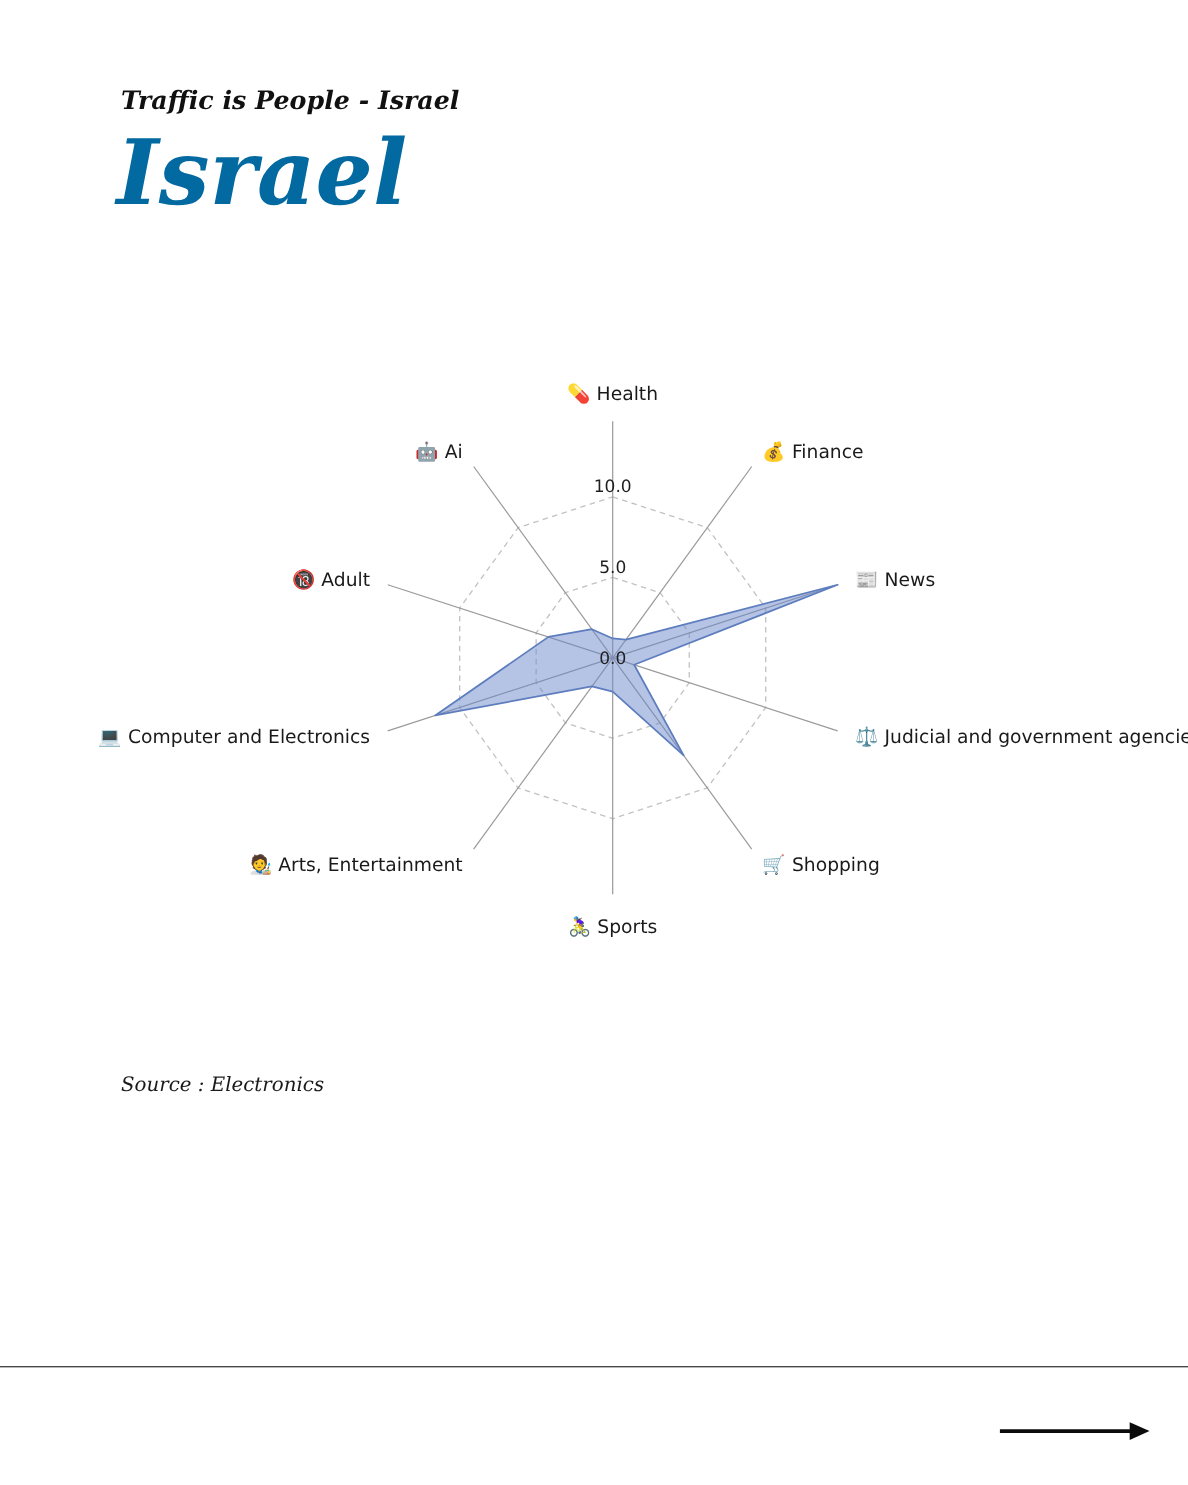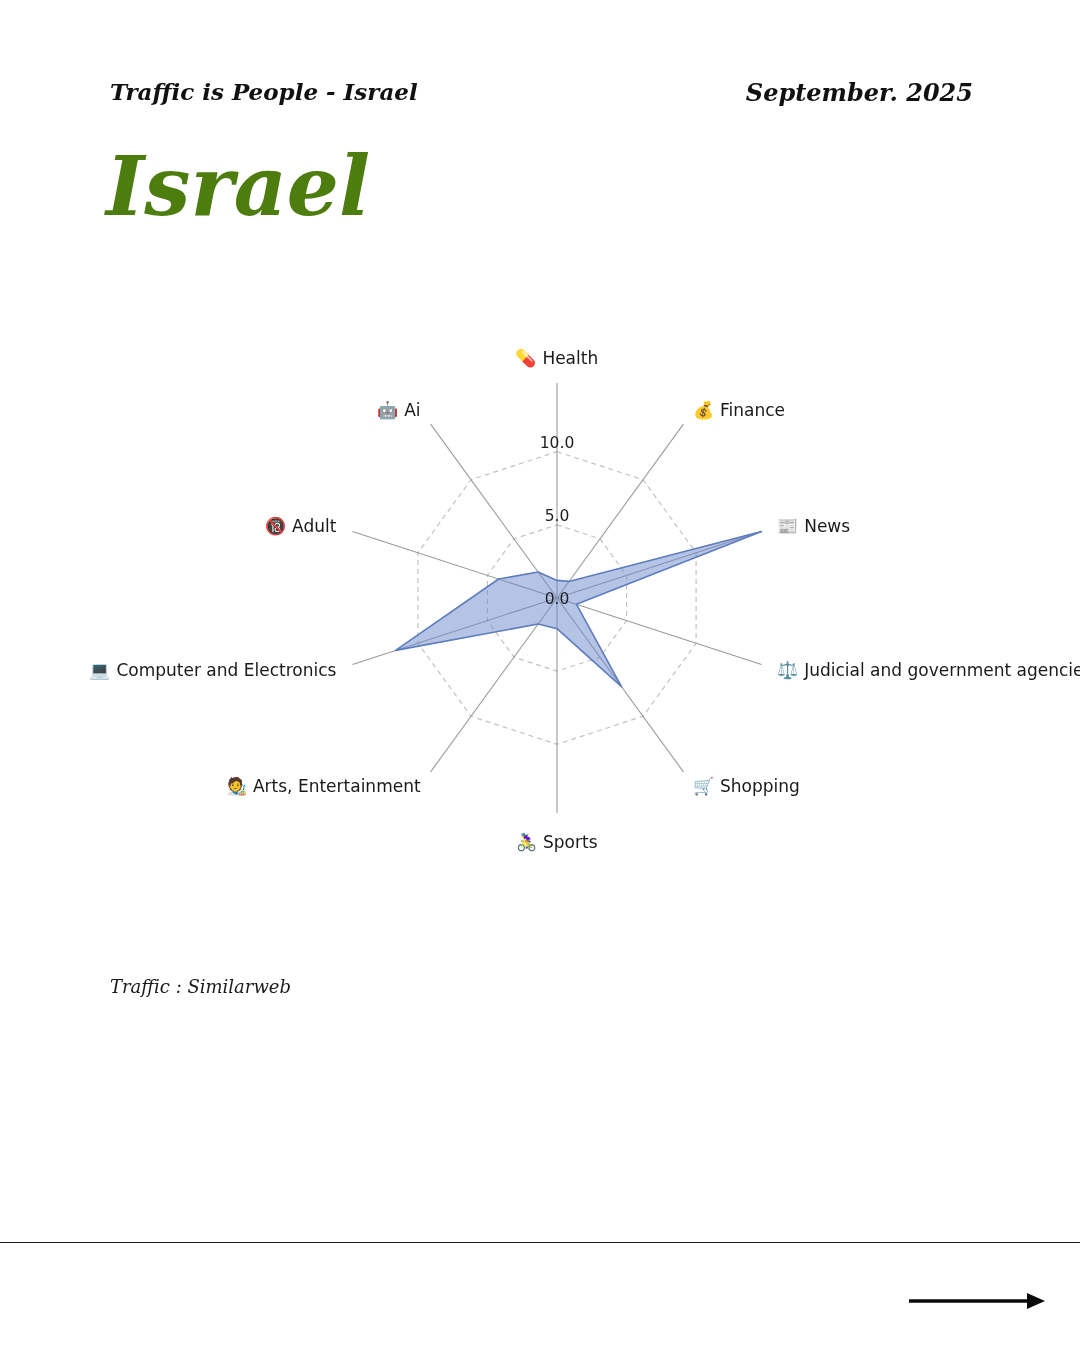--- a/index.html
+++ b/index.html
@@ -3,37 +3,36 @@
 <meta charset="utf-8">
 <style>
   html,body{margin:0;padding:0;background:#ffffff;}
   .page{position:relative;width:1080px;height:1350px;background:#ffffff;overflow:hidden;
         font-family:"DejaVu Sans","Liberation Sans",sans-serif;color:#111;}
   .eyebrow{position:absolute;left:110px;top:78px;font-family:"DejaVu Serif","Liberation Serif",serif;
            font-style:italic;font-weight:700;font-size:23px;color:#111;}
   .date{position:absolute;right:107px;top:78px;font-family:"DejaVu Serif","Liberation Serif",serif;
         font-style:italic;font-weight:700;font-size:24px;color:#111;text-align:right;}
   .big-title{position:absolute;left:106px;top:112px;font-family:"DejaVu Serif","Liberation Serif",serif;
-             font-style:italic;font-weight:800;font-size:82px;line-height:1.1;color:#4d7c0f;margin-top:29px;}
+             font-style:italic;font-weight:800;font-size:82px;line-height:1.1;color:#0369a1;}
   .source-note{position:absolute;left:110px;top:976px;font-family:"DejaVu Serif","Liberation Serif",serif;
                font-style:italic;font-size:18px;color:#1a1a1a;}
   .chart-svg{position:absolute;left:0;top:0;width:1080px;height:1350px;pointer-events:none;}
   .footer-rule{position:absolute;left:0;top:1242px;width:1080px;height:0;border-top:1.6px solid #1a1a1a;}
   .footer-handle{position:absolute;left:0;top:1276px;width:1080px;text-align:center;
                  font-family:"DejaVu Serif","Liberation Serif",serif;font-style:italic;font-weight:600;
                  font-size:34px;color:#0b0b0b;}
   .footer-arrow{position:absolute;left:905px;top:1288px;width:142px;height:26px;}
 </style>
 </head>
 <body>
 
 <div class="page">
 
   <div class="eyebrow">Traffic is People - Israel</div>
-  <div class="date">September. 2025</div>
   <div class="big-title">Israel</div>
 
   <svg id="radar-svg" class="chart-svg" viewBox="0 0 1080 1350" xmlns="http://www.w3.org/2000/svg">
       <polygon points="557.0,524.9 600.0,538.8 626.6,575.4 626.6,620.6 600.0,657.2 557.0,671.1 514.0,657.2 487.4,620.6 487.4,575.4 514.0,538.8" fill="none" stroke="#c2c2c2" stroke-width="1.2" stroke-dasharray="5,4"></polygon>
       <polygon points="557.0,451.7 643.0,479.7 696.1,552.8 696.1,643.2 643.0,716.3 557.0,744.3 471.0,716.3 417.9,643.2 417.9,552.8 471.0,479.7" fill="none" stroke="#c2c2c2" stroke-width="1.2" stroke-dasharray="5,4"></polygon>
       <line x1="557" y1="598" x2="557.0" y2="383.0" stroke="#9a9a9a" stroke-width="1.1"></line>
       <line x1="557" y1="598" x2="683.4" y2="424.1" stroke="#9a9a9a" stroke-width="1.1"></line>
       <line x1="557" y1="598" x2="761.5" y2="531.6" stroke="#9a9a9a" stroke-width="1.1"></line>
       <line x1="557" y1="598" x2="761.5" y2="664.4" stroke="#9a9a9a" stroke-width="1.1"></line>
       <line x1="557" y1="598" x2="683.4" y2="771.9" stroke="#9a9a9a" stroke-width="1.1"></line>
@@ -51,21 +50,21 @@
       <text x="777.6" y="532.3" text-anchor="start" font-size="17" fill="#1a1a1a" font-family="&quot;DejaVu Sans&quot;,&quot;Liberation Sans&quot;,sans-serif"><tspan>📰 </tspan><tspan>News</tspan></text>
       <text x="777.6" y="675.7" text-anchor="start" font-size="17" fill="#1a1a1a" font-family="&quot;DejaVu Sans&quot;,&quot;Liberation Sans&quot;,sans-serif"><tspan>⚖️ </tspan><tspan>Judicial and government agencies</tspan></text>
       <text x="693.4" y="791.7" text-anchor="start" font-size="17" fill="#1a1a1a" font-family="&quot;DejaVu Sans&quot;,&quot;Liberation Sans&quot;,sans-serif"><tspan>🛒 </tspan><tspan>Shopping</tspan></text>
       <text x="557.0" y="848.0" text-anchor="middle" font-size="17" fill="#1a1a1a" font-family="&quot;DejaVu Sans&quot;,&quot;Liberation Sans&quot;,sans-serif"><tspan>🚴‍♀️ </tspan><tspan>Sports</tspan></text>
       <text x="420.6" y="791.7" text-anchor="end" font-size="17" fill="#1a1a1a" font-family="&quot;DejaVu Sans&quot;,&quot;Liberation Sans&quot;,sans-serif"><tspan>🧑‍🎨 </tspan><tspan>Arts, Entertainment</tspan></text>
       <text x="336.4" y="675.7" text-anchor="end" font-size="17" fill="#1a1a1a" font-family="&quot;DejaVu Sans&quot;,&quot;Liberation Sans&quot;,sans-serif"><tspan>💻 </tspan><tspan>Computer and Electronics</tspan></text>
       <text x="336.4" y="532.3" text-anchor="end" font-size="17" fill="#1a1a1a" font-family="&quot;DejaVu Sans&quot;,&quot;Liberation Sans&quot;,sans-serif"><tspan>🔞 </tspan><tspan>Adult</tspan></text>
       <text x="420.6" y="416.3" text-anchor="end" font-size="17" fill="#1a1a1a" font-family="&quot;DejaVu Sans&quot;,&quot;Liberation Sans&quot;,sans-serif"><tspan>🤖 </tspan><tspan>Ai</tspan></text>
     </svg>
 
-  <div class="source-note">Traffic : Similarweb</div>
+  <div class="source-note">Source : Electronics</div>
 
   <div class="footer-rule"></div>
   <svg class="footer-arrow" viewBox="0 0 142 26">
     <line x1="4" y1="13" x2="124" y2="13" stroke="#0b0b0b" stroke-width="3.4"></line>
     <polygon points="122,5 140,13 122,21" fill="#0b0b0b"></polygon>
   </svg>
 
 </div>
 
 </body></html>

